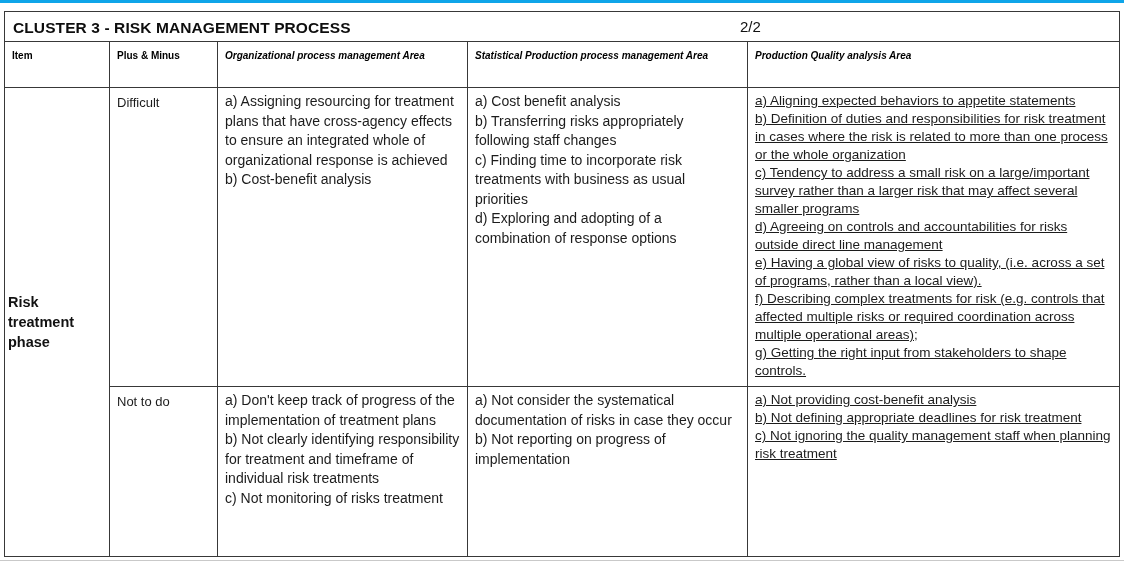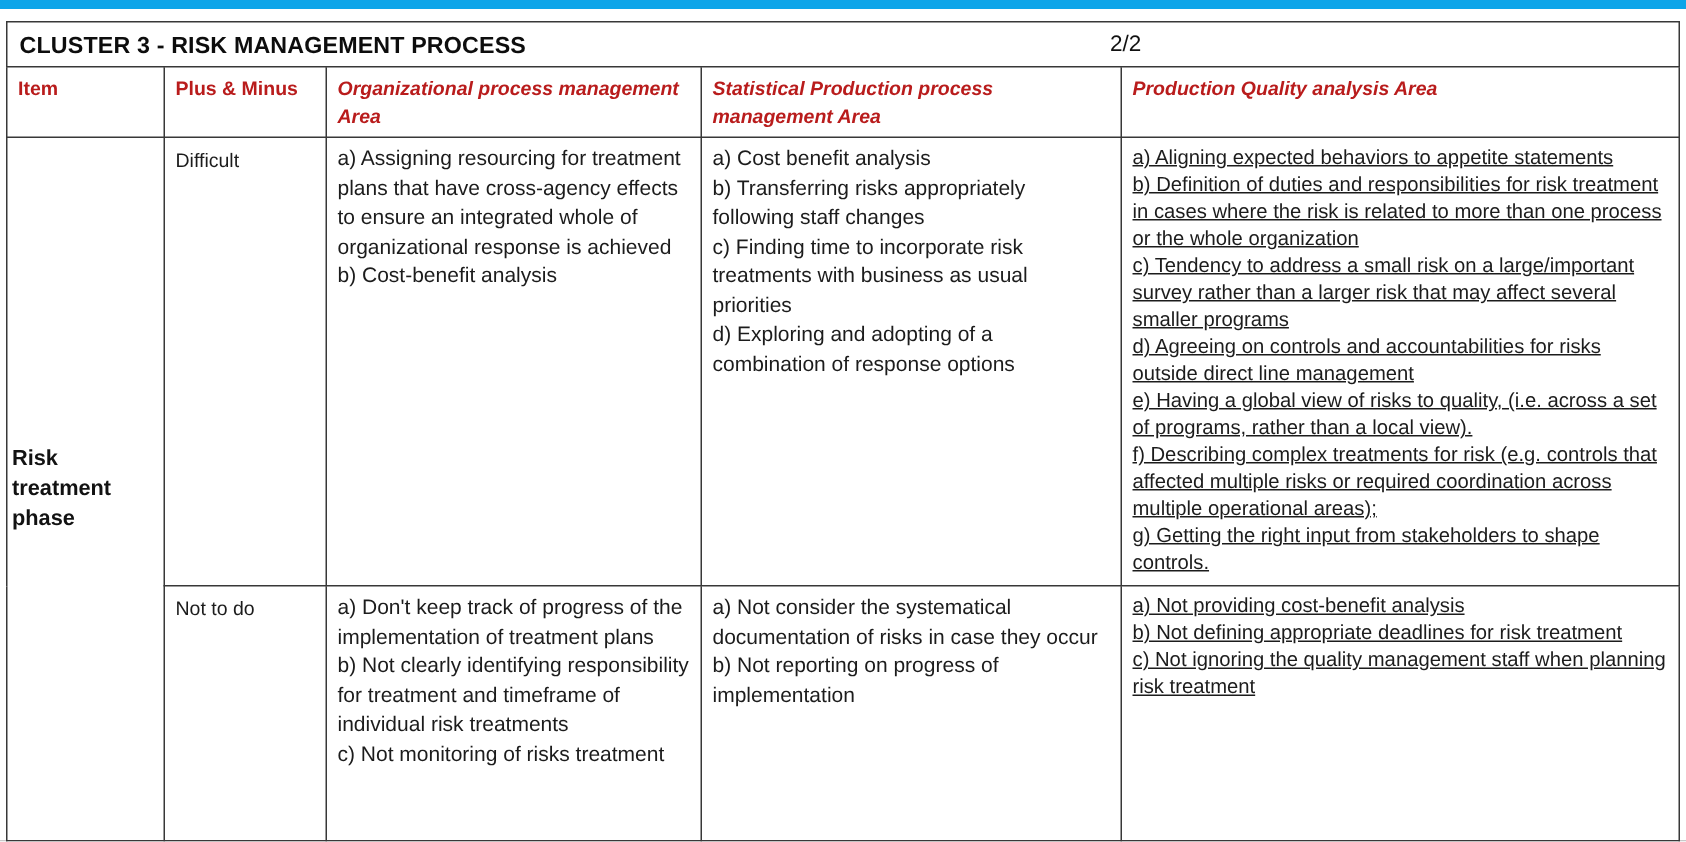--- a/index.html
+++ b/index.html
@@ -5,21 +5,21 @@
   * { margin: 0; padding: 0; box-sizing: border-box; }
   html, body {
     width: 1124px; height: 561px;
     background: #ffffff;
     font-family: "Liberation Sans", "DejaVu Sans", sans-serif;
     color: #1c1c1c;
     overflow: hidden;
   }
   .page {
     width: 1124px; height: 561px;
-    border-top: 6px solid #0ea5e9;
+    border-top: 3px solid #0ea5e9;
     border-bottom: 1px solid #c9c9c9;
     position: relative;
     background: #ffffff;
   }
   table.doc-table {
     position: absolute;
     left: 4px; top: 8px;
     width: 1115px;
     border-collapse: collapse;
     table-layout: fixed;
@@ -47,24 +47,24 @@
     position: absolute;
     left: 735px; top: 6px;
     font-size: 15px;
     font-weight: normal;
     color: #111;
   }
   
   .header-row th {
     height: 46px;
     padding: 4px 7px;
-    font-size: 13px;
+    font-size: 10px;
     font-weight: bold;
     line-height: 19px;
-    color: #b91c1c;
+    color: #000000;
     margin-left: 24px;
   }
   .header-row th.area-col { font-style: italic; }
   
   .item-cell {
     vertical-align: middle !important;
     font-weight: bold;
     font-size: 14.5px;
     line-height: 20px;
     padding: 4px 3px;

